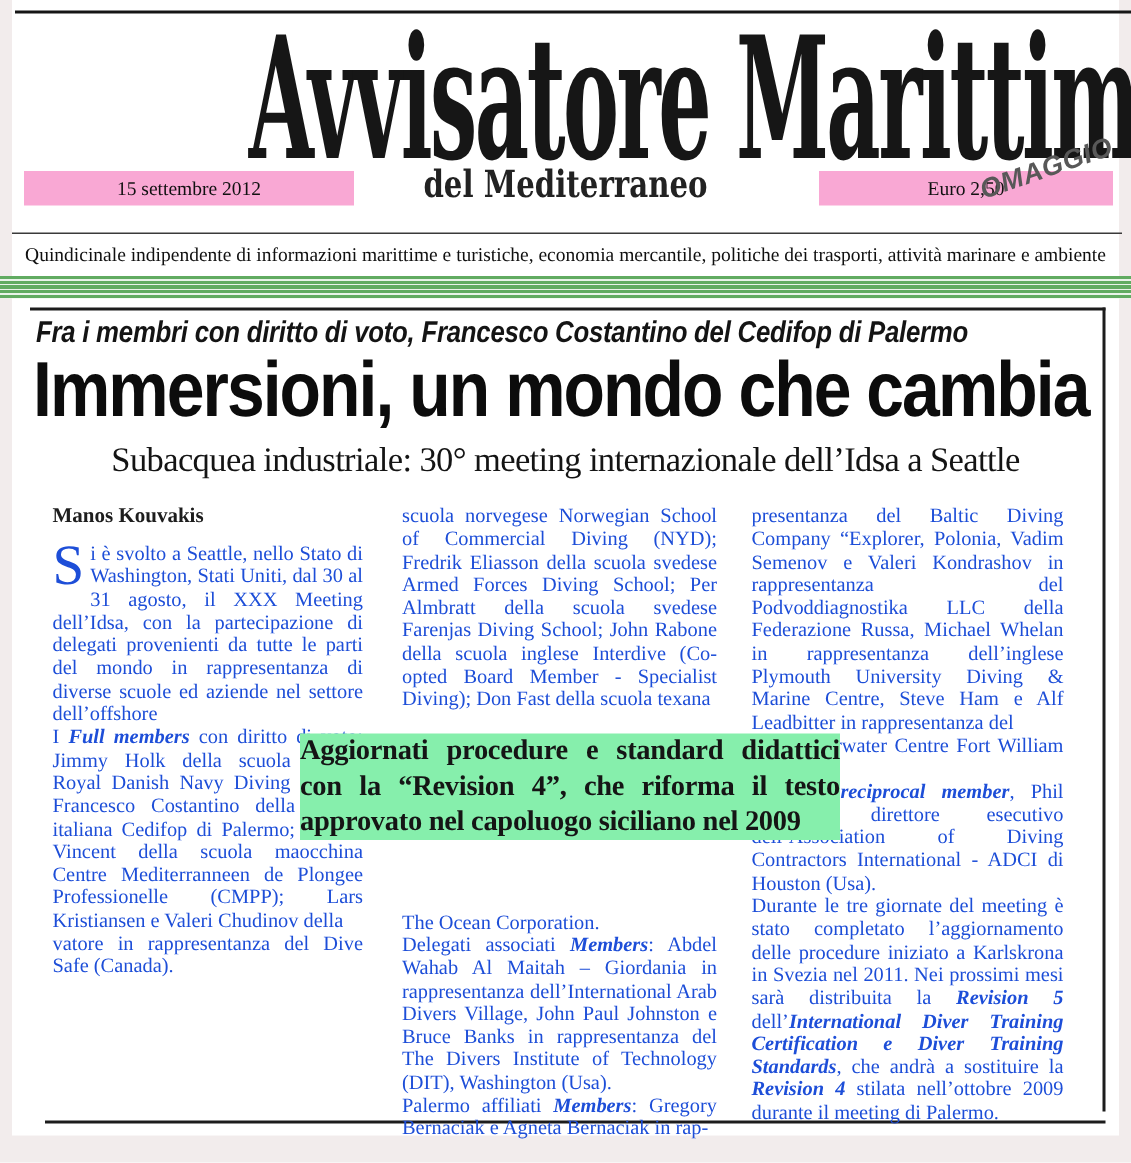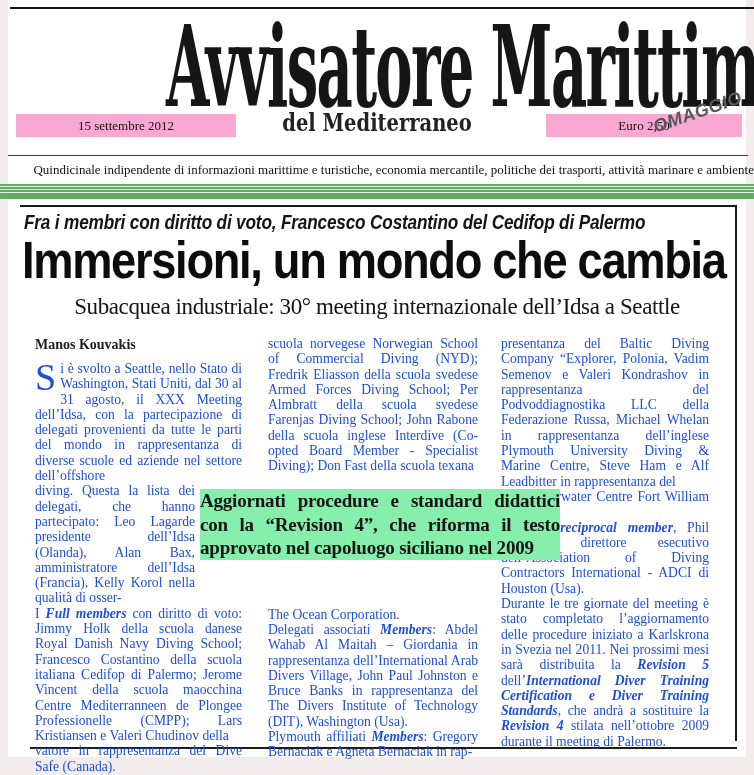--- a/index.html
+++ b/index.html
@@ -28,21 +28,21 @@
     font-family:"DejaVu Serif",serif;font-weight:bold;font-size:25px;line-height:28px;
     white-space:nowrap;transform:scaleX(0.78);transform-origin:50% 0;color:#222;
   }
   .stamp{
     position:absolute;left:654px;top:117px;
     font-family:"Liberation Sans",sans-serif;font-weight:bold;font-style:italic;
     font-size:18px;color:#585858;letter-spacing:.5px;
     transform:rotate(-19deg);transform-origin:0 50%;white-space:nowrap;
   }
   .mid-rule{position:absolute;left:8px;top:155px;width:740px;height:1px;background:#3a3a3a;}
-  .tagline{position:absolute;left:0;top:162px;width:754px;text-align:right;font-size:13px;color:#101010;}
+  .tagline{position:absolute;left:0;top:162px;width:754px;text-align:center;font-size:13px;color:#101010;}
   .green-band{
     position:absolute;left:0;top:184px;width:754px;height:15px;
     background:repeating-linear-gradient(180deg,#61ab61 0px,#61ab61 2.2px,#e9f3e9 2.2px,#e9f3e9 3.1px);
   }
   .frame-top{position:absolute;left:20px;top:205px;width:717px;height:2px;background:#1c1c1c;}
   .frame-right{position:absolute;left:735px;top:205px;width:2px;height:536px;background:#1c1c1c;}
   .frame-bottom{position:absolute;left:30px;top:747px;width:707px;height:2px;background:#1c1c1c;}
   .kicker{
     position:absolute;left:24px;top:211px;
     font-family:"Liberation Sans",sans-serif;font-weight:bold;font-style:italic;
@@ -100,31 +100,30 @@
 
 <div class="kicker">Fra i membri con diritto di voto, Francesco Costantino del Cedifop di Palermo</div>
 <div class="headline">Immersioni, un mondo che cambia</div>
 <div class="deck">Subacquea industriale: 30° meeting internazionale dell’Idsa a Seattle</div>
 <div class="byline">Manos Kouvakis</div>
 
 <div class="col col-1">
   <div>
     <span class="dropcap">S</span><span>i è svolto a Seattle, nello Stato di Washington, Stati Uniti, dal 30 al 31 agosto, il XXX Meeting dell’Idsa, con la partecipazione di delegati provenienti da tutte le parti del mondo in rappresentanza di diverse scuole ed aziende nel settore dell’offshore</span>
   </div>
-  <div class="narrow-seg">diving. Questa la lista dei delegati, che hanno partecipato: Leo Lagarde presidente dell’Idsa (Olanda), Alan Bax, amministratore dell’Idsa (Francia), Kelly Korol nella qualità di osser-</div>
   <div><span>I </span><span class="it">Full members</span><span> con diritto di voto: Jimmy Holk della scuola danese Royal Danish Navy Diving School; Francesco Costantino della scuola italiana Cedifop di Palermo; Jerome Vincent della scuola maocchina Centre Mediterranneen de Plongee Professionelle (CMPP); Lars Kristiansen e Valeri Chudinov della</span></div>
   <div>vatore in rappresentanza del Dive Safe (Canada).</div>
 </div>
 
 <div class="col col-2">
   <div>scuola norvegese Norwegian School of Commercial Diving (NYD); Fredrik Eliasson della scuola svedese Armed Forces Diving School; Per Almbratt della scuola svedese Farenjas Diving School; John Rabone della scuola inglese Interdive (Co-opted Board Member - Specialist Diving); Don Fast della scuola texana</div>
   <div class="quote-spacer"></div>
   <div>The Ocean Corporation.</div>
   <div><span>Delegati associati </span><span class="it">Members</span><span>: Abdel Wahab Al Maitah – Giordania in rappresentanza dell’International Arab Divers Village, John Paul Johnston e Bruce Banks in rappresentanza del The Divers Institute of Technology (DIT), Washington (Usa).</span></div>
-  <div><span>Plymouth affiliati </span><span class="it">Members</span><span>: Gregory Bernaciak e Agneta Bernaciak in rap-</span></div>
+  <div><span>Palermo affiliati </span><span class="it">Members</span><span>: Gregory Bernaciak e Agneta Bernaciak in rap-</span></div>
 </div>
 
 <div class="col col-3">
   <div>presentanza del Baltic Diving Company “Explorer, Polonia, Vadim Semenov e Valeri Kondrashov in rappresentanza del Podvoddiagnostika LLC della Federazione Russa, Michael Whelan in rappresentanza dell’inglese Plymouth University Diving &amp; Marine Centre, Steve Ham e Alf Leadbitter in rappresentanza del</div>
   <div class="indent-seg">The Underwater Centre Fort William (Scozia).</div>
   <div class="indent-seg"><span>E come </span><span class="it">reciprocal member</span><span>, Phil Newsum direttore esecutivo dell’Association of Diving Contractors International - ADCI di Houston (Usa).</span></div>
   <div><span>Durante le tre giornate del meeting è stato completato l’aggiornamento delle procedure iniziato a Karlskrona in Svezia nel 2011. Nei prossimi mesi sarà distribuita la </span><span class="it">Revision 5</span><span> dell’</span><span class="it">International Diver Training Certification e Diver Training Standards</span><span>, che andrà a sostituire la </span><span class="it">Revision 4</span><span> stilata nell’ottobre 2009 durante il meeting di Palermo.</span></div>
 </div>
 
 <div class="pull-quote">Aggiornati procedure e standard didattici con la “Revision 4”, che riforma il testo approvato nel capoluogo siciliano nel 2009</div>

